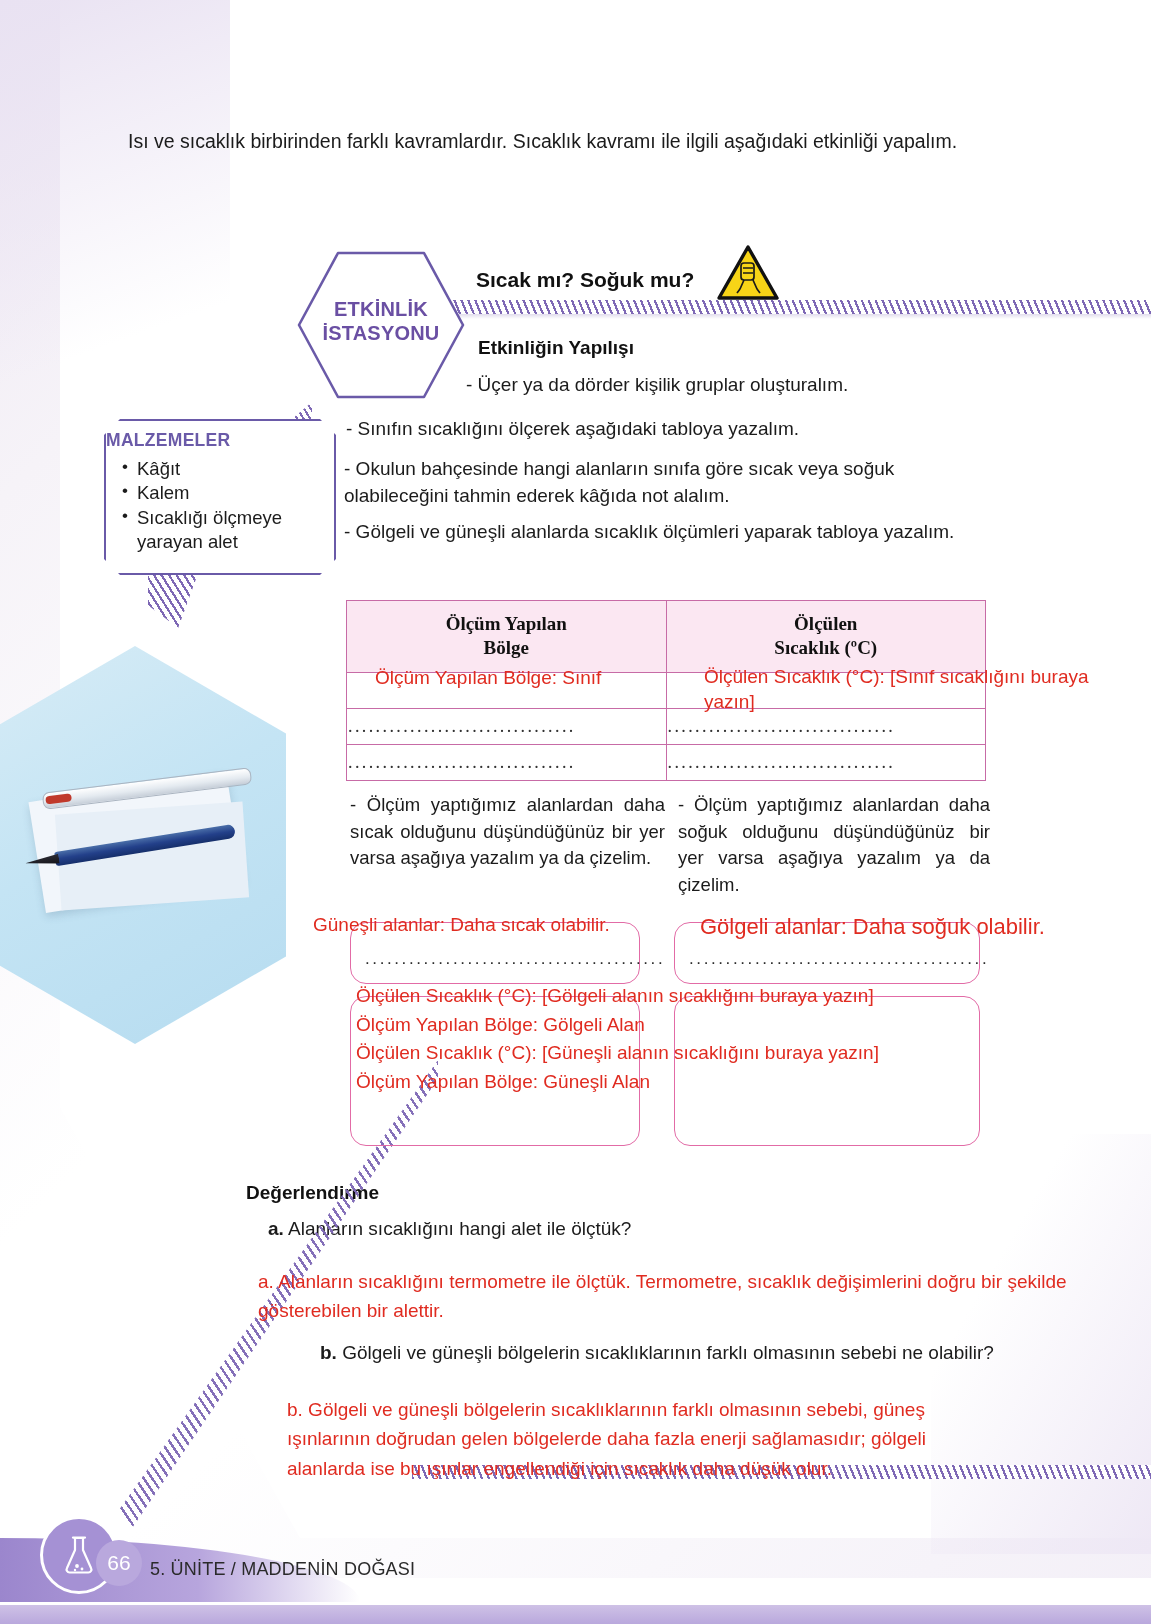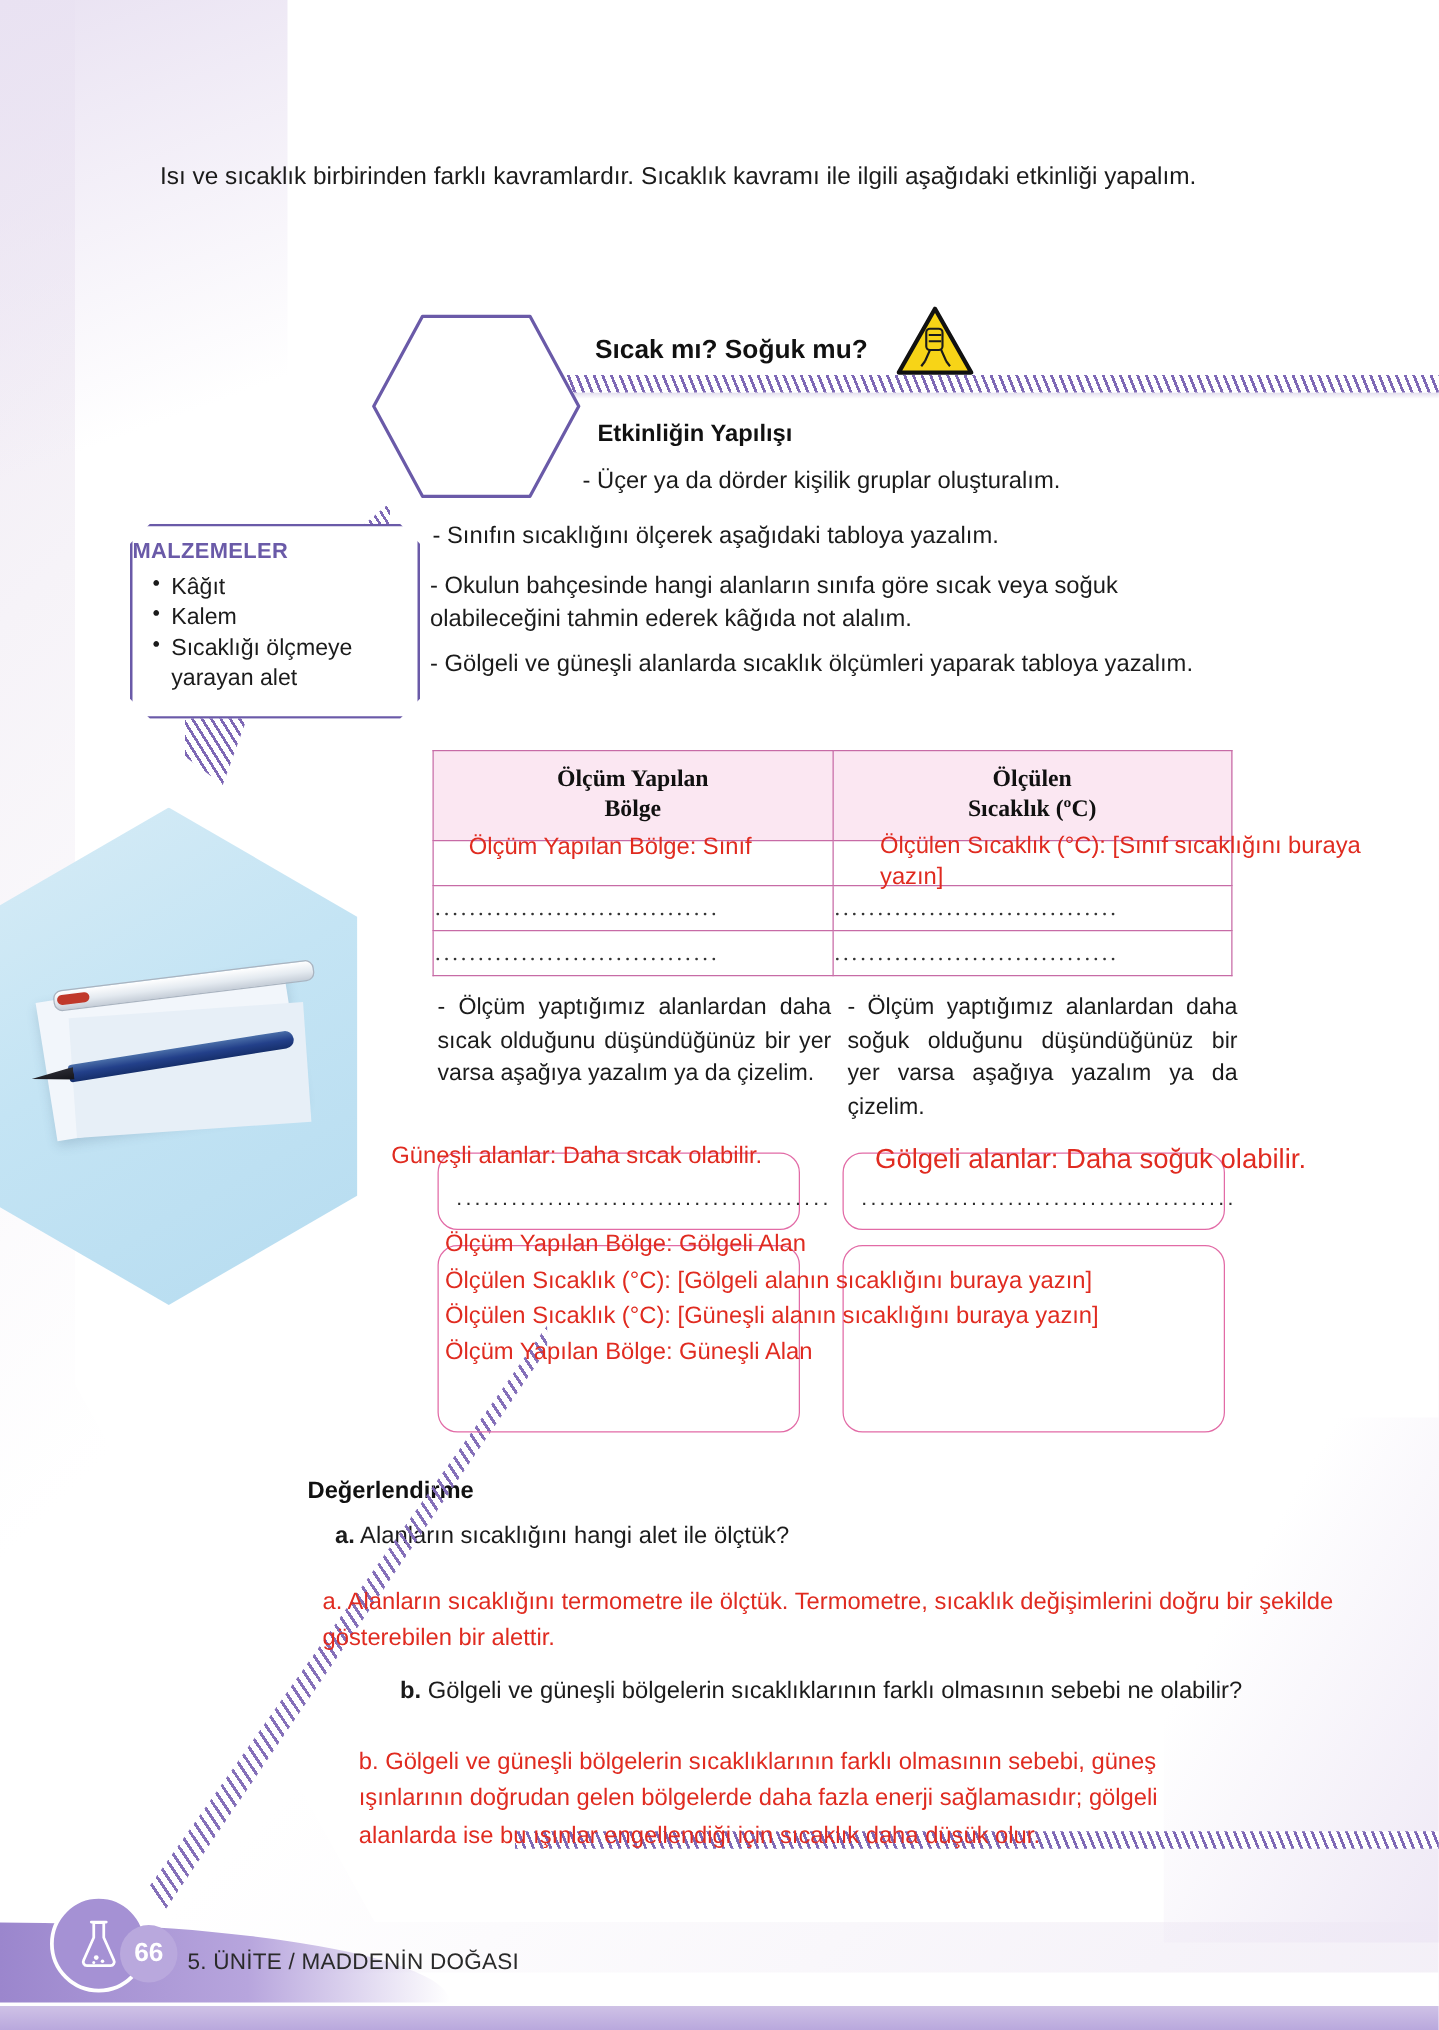--- a/index.html
+++ b/index.html
@@ -377,21 +377,21 @@
     display: flex; align-items: center; justify-content: center;
     z-index: 3;
   }
   .footer-pagenum {
     position: absolute;
     left: 96px; bottom: 38px;
     width: 46px; height: 46px;
     border-radius: 50%;
     background: #b9a8dd;
     color: #ffffff;
-    font-size: 21px; font-weight: bold;
+    font-size: 21px; font-weight: normal;
     display: flex; align-items: center; justify-content: center;
     z-index: 4;
   }
   .footer-text {
     position: absolute;
     left: 150px; bottom: 44px;
     font-size: 18px;
     color: #2a2a2a;
     letter-spacing: .2px;
     z-index: 4;
@@ -407,20 +407,24 @@
 
 <p class="intro">Isı ve sıcaklık birbirinden farklı kavramlardır. Sıcaklık kavramı ile ilgili aşağıdaki etkinliği yapalım.</p>
 
 <div class="hatch-rule-shadow"></div>
 <div class="hatch-rule"></div>
 
 <div class="hex-badge">
   <svg width="170" height="150" viewBox="0 0 170 150" aria-hidden="true">
     <polygon points="42,3 128,3 167,75 128,147 42,147 3,75" fill="#ffffff" stroke="#6a5aa8" stroke-width="2.6" stroke-linejoin="round"></polygon>
   </svg>
+  <div class="hex-label">
+    <div>ETKİNLİK</div>
+    <div>İSTASYONU</div>
+  </div>
 </div>
 
 <div class="activity-title">Sıcak mı? Soğuk mu?</div>
 
 <div class="warn-tri">
   <svg width="62" height="56" viewBox="0 0 62 56" aria-hidden="true">
     <polygon points="31,2 60,53 2,53" fill="#f7d417" stroke="#111111" stroke-width="3.4" stroke-linejoin="round"></polygon>
     <g fill="none" stroke="#1a1a1a" stroke-width="1.7">
       <rect x="24" y="18" width="13" height="17" rx="3"></rect>
       <path d="M27 35 l-4 9 M36 35 l4 9 M23 44 l-3 4 M40 44 l3 4"></path>
@@ -495,22 +499,22 @@
 <div class="ansbox box-b">
   <div class="dots">.........................................</div>
 </div>
 <div class="ansbox box-c"></div>
 <div class="ansbox box-d"></div>
 
 <div class="hand hand-sunny">Güneşli alanlar: Daha sıcak olabilir.</div>
 <div class="hand hand-shady">Gölgeli alanlar: Daha soğuk olabilir.</div>
 
 <div class="hand hand-block">
+  <div>Ölçülen Sıcaklık (°C): [Gölgeli alanın sıcaklığını buraya yazın]</div>
   <div>Ölçüm Yapılan Bölge: Gölgeli Alan</div>
-  <div>Ölçülen Sıcaklık (°C): [Gölgeli alanın sıcaklığını buraya yazın]</div>
   <div>Ölçülen Sıcaklık (°C): [Güneşli alanın sıcaklığını buraya yazın]</div>
   <div>Ölçüm Yapılan Bölge: Güneşli Alan</div>
 </div>
 
 <div class="hatch-diag"></div>
 
 <div class="eval-title">Değerlendirme</div>
 <div class="q-a">
   <span class="lbl">a.</span>
   <span>Alanların sıcaklığını hangi alet ile ölçtük?</span>

